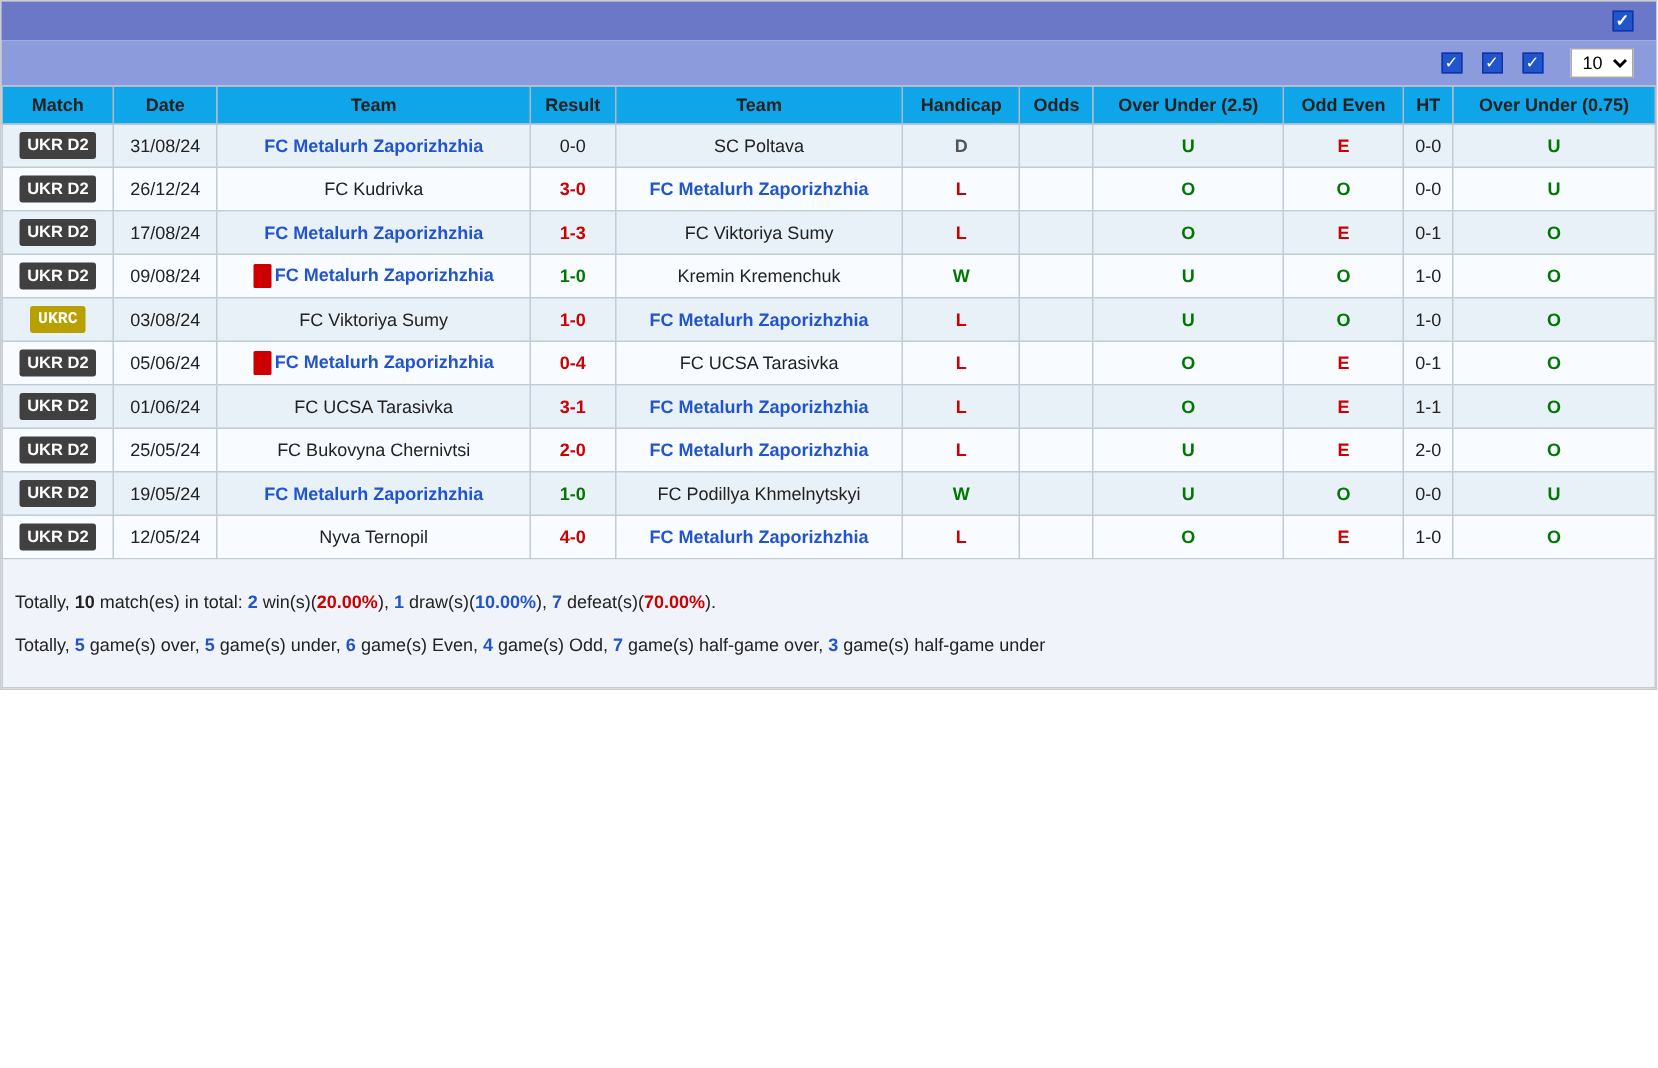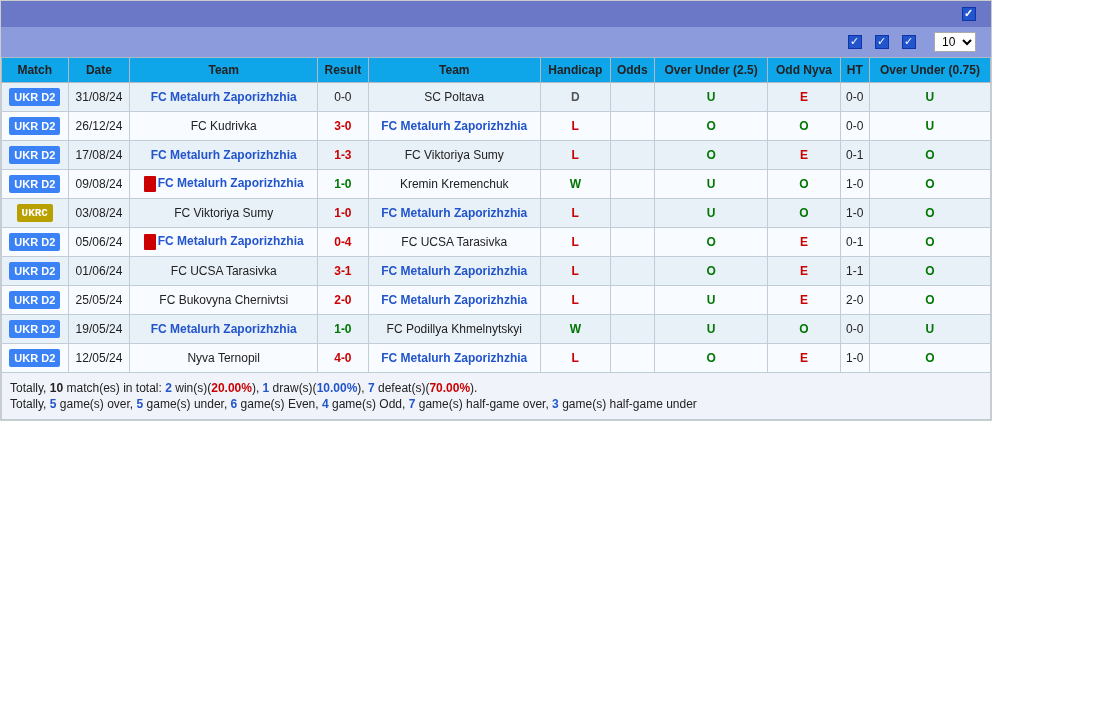--- a/index.html
+++ b/index.html
@@ -3,21 +3,21 @@
   <meta charset="utf-8">
   <style>
     * { box-sizing: border-box; margin: 0; padding: 0; }
     body {
       font-family: Arial, sans-serif;
       font-size: 12px;
       background: #fff;
       width: 1105px;
     }
     .container {
-      width: 992px;
+      width: 1105px;
       border: 1px solid #ccc;
     }
     .header {
       background: #6b78c8;
       color: #fff;
       padding: 6px 10px;
       display: flex;
       justify-content: space-between;
       align-items: center;
       font-size: 15px;
@@ -78,21 +78,21 @@
       background: #f8fbff;
     }
     tbody td {
       border: 1px solid #c0ccd8;
       padding: 5px 4px;
       text-align: center;
       font-size: 12px;
       color: #222;
     }
     .match-badge {
-      background: #3b82f6;
+      background: #404040;
       color: #fff;
       font-weight: bold;
       font-size: 11px;
       padding: 3px 5px;
       border-radius: 2px;
       display: inline-block;
     }
     .match-badge.ukrc {
       background: #b8a000;
       font-family: Liberation Mono, monospace;
@@ -140,21 +140,21 @@
     }
     .footer-stats {
       border: 1px solid #c0ccd8;
       border-top: none;
       padding: 6px 8px;
       font-size: 12px;
       color: #222;
       background: #f0f4fa;
     }
     .footer-stats p {
-      margin: 2px 0;
+      margin: 15px 0;
     }
     .stat-highlight {
       font-weight: bold;
     }
     .stat-red { color: #cc0000; font-weight: bold; }
     .stat-blue { color: #2255cc; font-weight: bold; }
     .checkbox-checked {
       display: inline-block;
       width: 14px;
       height: 14px;
@@ -226,21 +226,21 @@
     <thead>
       <tr>
         <th>Match</th>
         <th>Date</th>
         <th>Team</th>
         <th>Result</th>
         <th>Team</th>
         <th>Handicap</th>
         <th>Odds</th>
         <th>Over Under (2.5)</th>
-        <th>Odd Nyva</th>
+        <th>Odd Even</th>
         <th>HT</th>
         <th>Over Under (0.75)</th>
       </tr>
     </thead>
     <tbody id="table-body">
     <tr>
           <td><span class="match-badge">UKR D2</span></td>
           <td>31/08/24</td>
           <td><span class="team-blue">FC Metalurh Zaporizhzhia</span></td>
           <td><span>0-0</span></td>

